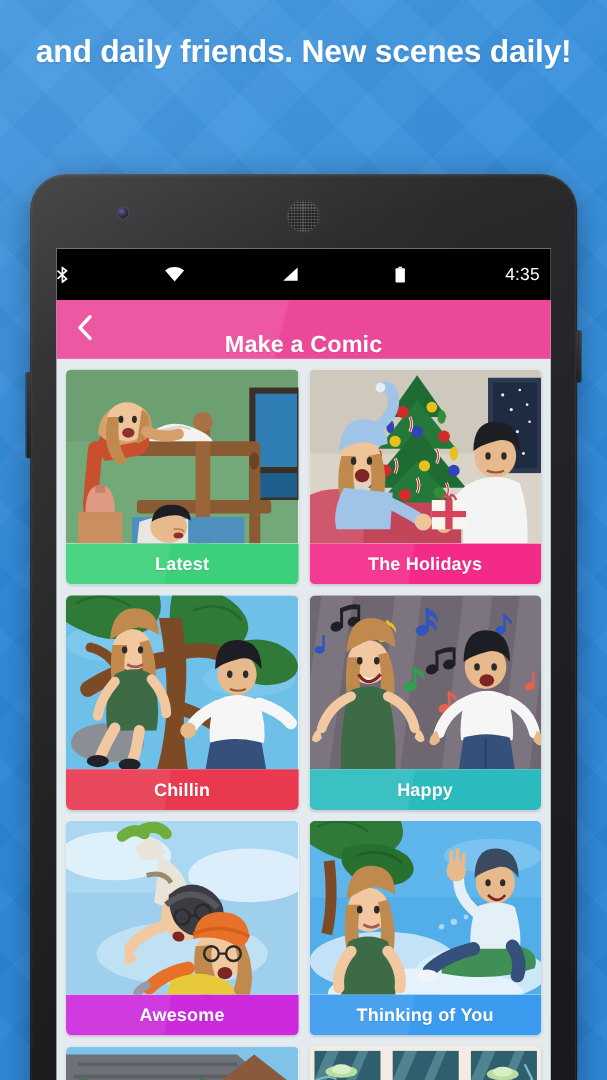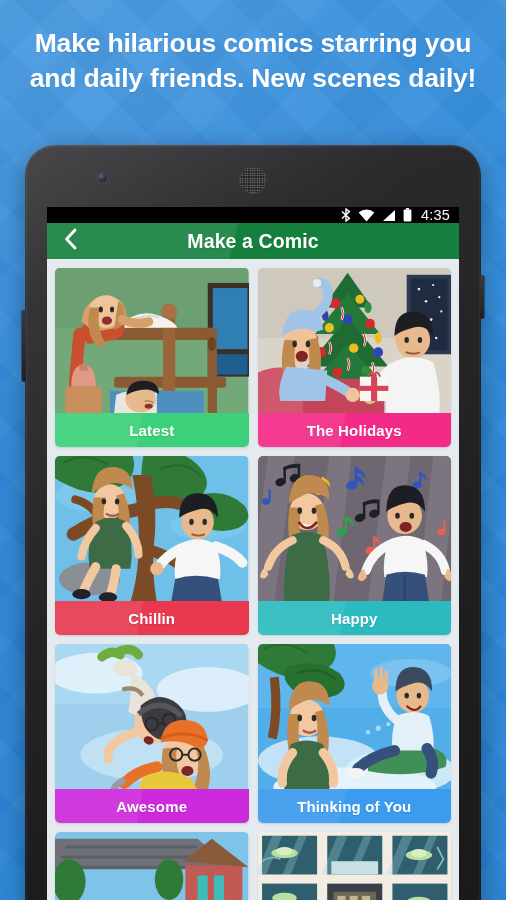--- a/index.html
+++ b/index.html
@@ -98,41 +98,41 @@
   .screen{
     position:absolute;
     left:22px; top:62px;
     width:412px; height:726px;
     overflow:hidden;
     background:#e4eaee;
   }
 
   
   .statusbar{
-    height:16px;
+    height:43px;
     background:#000;
     display:flex;
     align-items:center;
-    justify-content:flex-end;
+    justify-content:space-between;
     padding-right:9px;
     gap:7px;
   }
   .statusbar svg{ display:block; }
   .st-time{
     color:#fff; font-size:14.5px; font-weight:normal;
     letter-spacing:.2px; margin-left:2px;
   }
 
   
   .appbar{
     position:relative;
-    height:36px;
-    background:#15803d;
+    height:49px;
+    background:#ec4899;
     display:flex;
-    align-items:center;
+    align-items:flex-end;
     overflow:hidden;
   }
   .appbar-glare{
     position:absolute; left:0; top:0; bottom:0; width:62%;
     background:linear-gradient(104deg, rgba(255,255,255,.085) 0%, rgba(255,255,255,.085) 72%, rgba(255,255,255,0) 73%);
     pointer-events:none;
   }
   .back-btn{
     position:relative; z-index:2;
     width:46px; height:48px;
@@ -188,21 +188,20 @@
   }
   
   .card.partial .thumb{ height:145px; }
 </style>
 </head>
 <body>
 
 <div class="promo-bg"></div>
 
 <div class="headline">
-  <span>Make hilarious comics starring you</span>
   <span class="l2">and daily friends. New scenes daily!</span>
 </div>
 
 <div class="phone">
   <div class="phone-bezel-glow"></div>
   <div class="phone-edge"></div>
   <div class="key key-volume"></div>
   <div class="key key-power"></div>
   <div class="front-cam"></div>
   <div class="speaker"></div>

